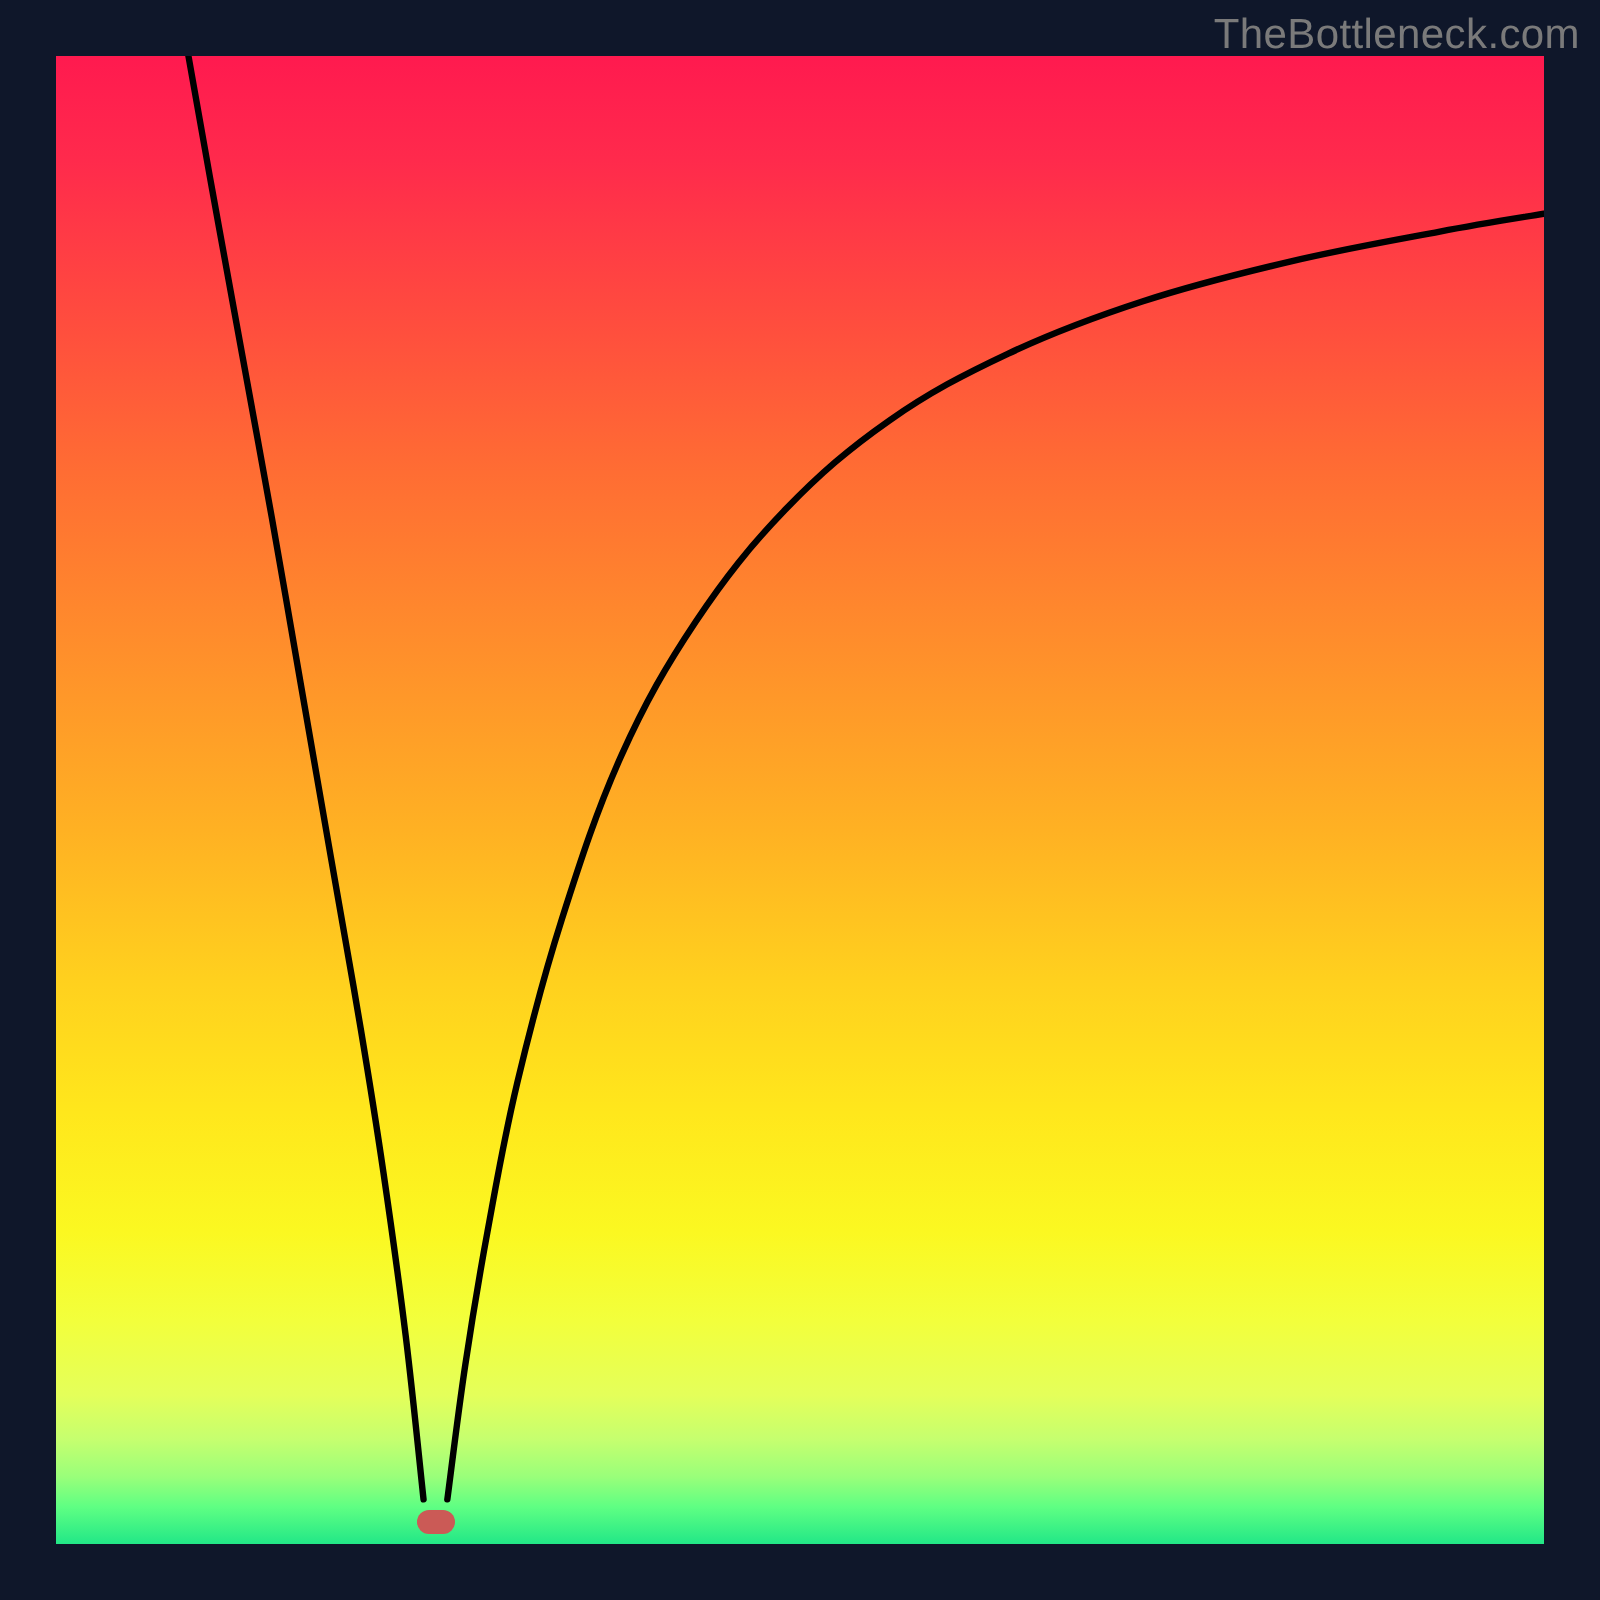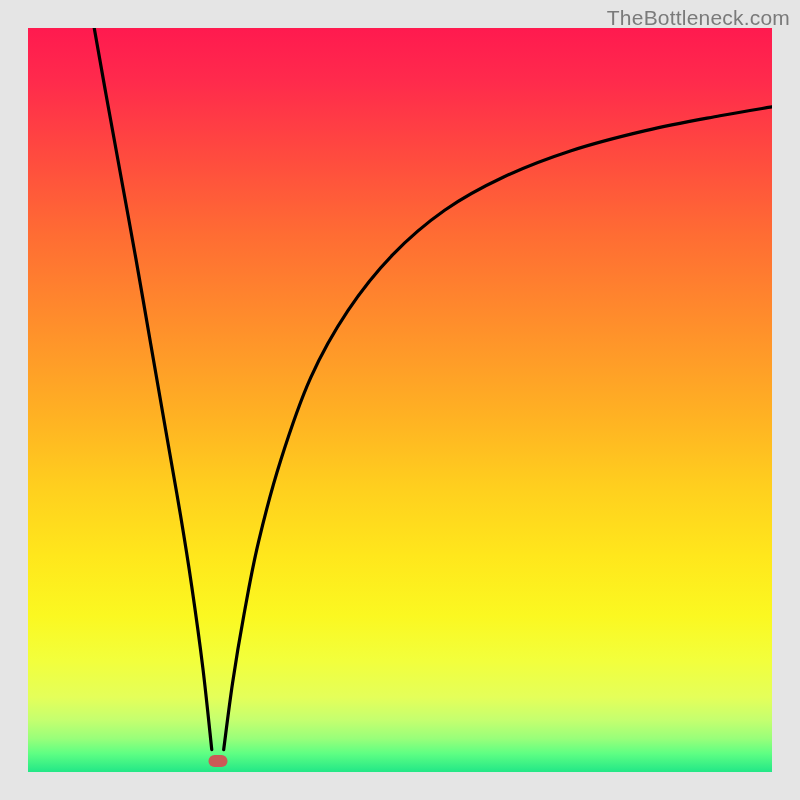--- a/index.html
+++ b/index.html
@@ -8,21 +8,21 @@
     width: 800px;
     height: 800px;
     background: #000;
     font-family: Arial, Helvetica, sans-serif;
     overflow: hidden;
   }
   .frame {
     position: relative;
     width: 800px;
     height: 800px;
-    background: #e5e5e5;
+    background: #0f172a;
     text-align: right;
   }
   .plot {
     position: absolute;
     left: 28px;
     top: 28px;
     width: 744px;
     height: 744px;
     background: linear-gradient(to bottom,
       #ff1a4f 0%,

